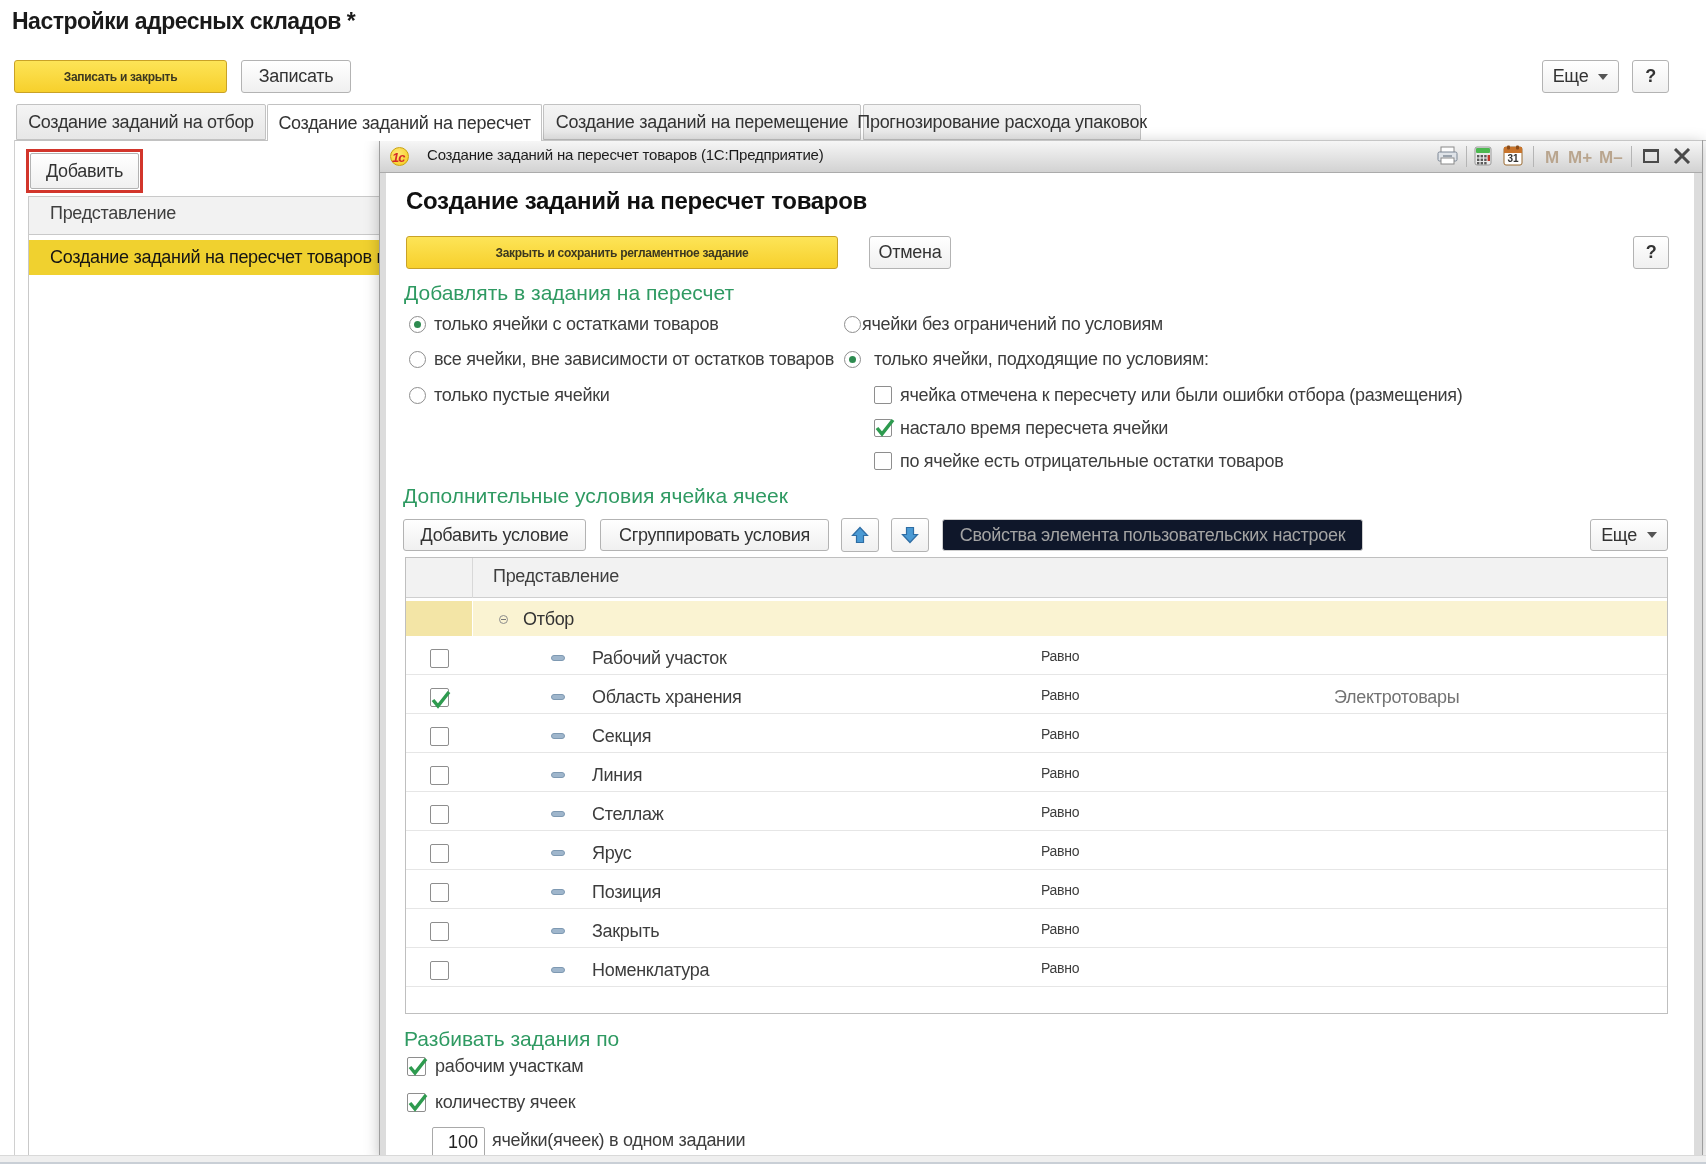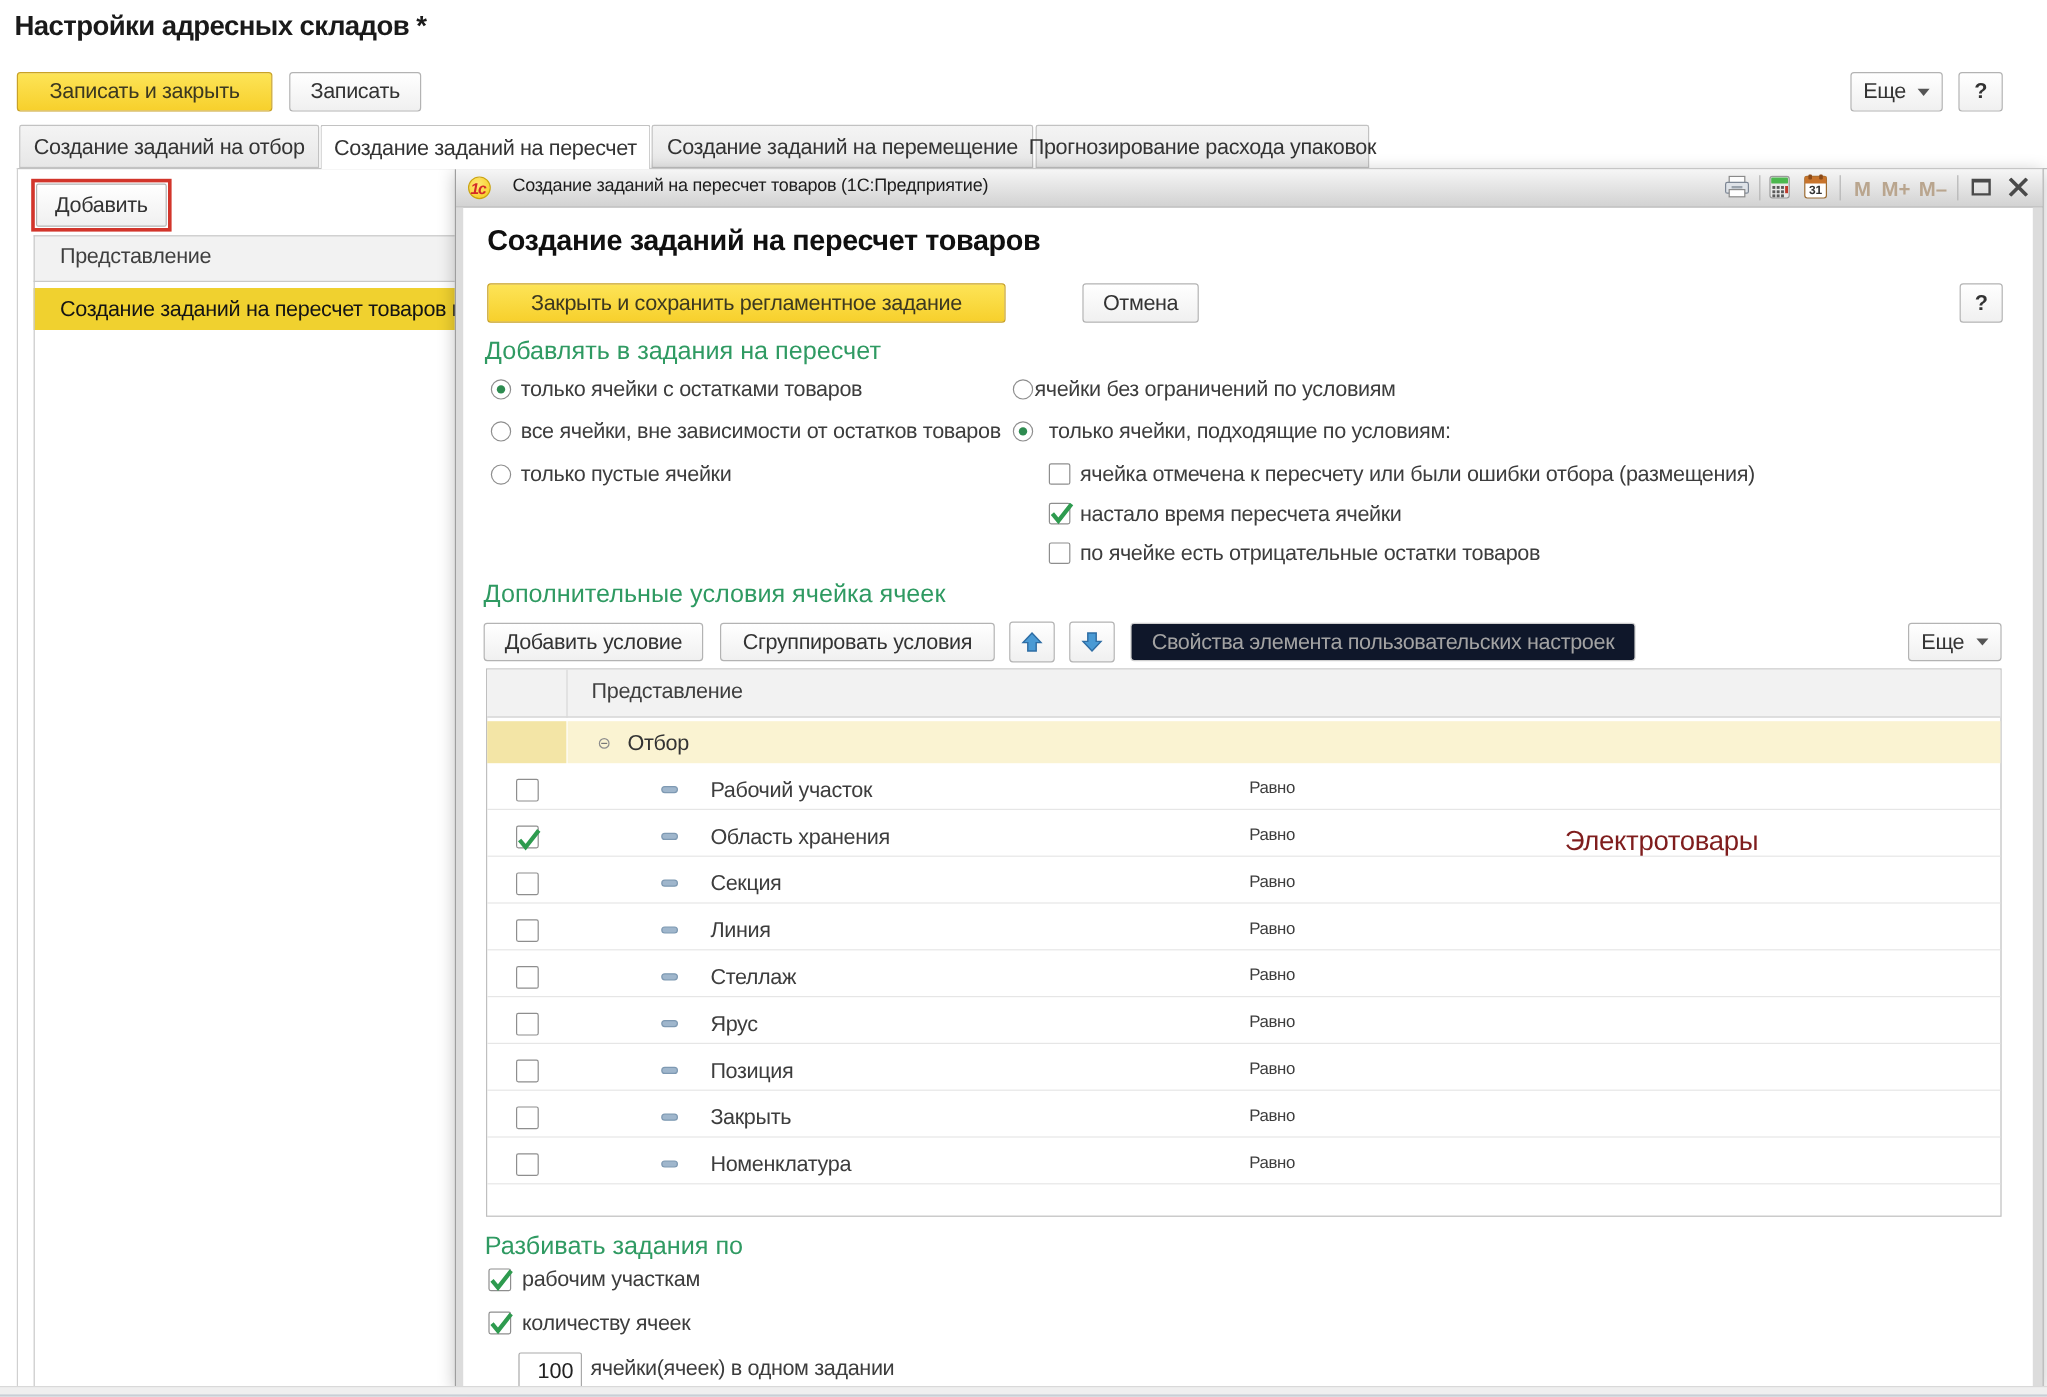--- a/index.html
+++ b/index.html
@@ -1,19 +1,19 @@
 <!DOCTYPE html>
 <html><head>
 <meta charset="utf-8">
 <style>
 *{margin:0;padding:0;box-sizing:border-box}
 html,body{width:1706px;height:1164px;background:#fff;font-family:"Liberation Sans",sans-serif;overflow:hidden;position:relative}
 .abs{position:absolute}
 .btn{position:absolute;border:1px solid #b3b3b3;border-radius:3px;background:linear-gradient(#ffffff,#f0f0f0);color:#333;font-size:18px;letter-spacing:-0.3px;display:flex;align-items:center;justify-content:center;white-space:nowrap}
-.btn-y{position:absolute;border:1px solid #c9a227;border-radius:3px;background:linear-gradient(#fde457,#f7d02c);color:#3c3820;font-size:18px;letter-spacing:-0.3px;font-weight:normal;display:flex;align-items:center;justify-content:center;white-space:nowrap}
+.btn-y{position:absolute;border:1px solid #c9a227;border-radius:3px;background:linear-gradient(#fde457,#f7d02c);color:#3c3820;font-size:12px;letter-spacing:-0.3px;font-weight:bold;display:flex;align-items:center;justify-content:center;white-space:nowrap}
 .grn{position:absolute;color:#2f9a62;font-size:21px;white-space:nowrap}
 .lbl{position:absolute;color:#3d3d3d;font-size:18px;letter-spacing:-0.3px;white-space:nowrap}
 .chk{position:absolute;width:18px;height:18px;border:1px solid #8e8e8e;border-radius:2px;background:#fff}
 .radio{position:absolute;width:17px;height:17px;border:1px solid #8e8e8e;border-radius:50%;background:#fff}
 .radio.on::after{content:"";position:absolute;left:4px;top:4px;width:7px;height:7px;border-radius:50%;background:#2e8b50}
 .caret{display:inline-block;width:0;height:0;border-left:5px solid transparent;border-right:5px solid transparent;border-top:6px solid #555;margin-left:10px}
 </style>
 </head>
 <body>
 
@@ -32,21 +32,21 @@
 <style>
 .tab{position:absolute;top:0;height:36px;border:1px solid #c2c2c2;border-radius:2px 2px 0 0;display:flex;align-items:center;justify-content:center;font-size:18px;letter-spacing:-0.3px;color:#333;white-space:nowrap}
 .tab.off{background:linear-gradient(#f4f4f4,#e7e7e7)}
 .tab.on{background:#fff;border-bottom:none;height:37px;z-index:2}
 .trow{position:absolute;left:0;width:1261px;height:39px;border-bottom:1px solid #e6e6e6}
 .rchk{position:absolute;left:24px;top:13px;width:19px;height:19px;border:1px solid #8e8e8e;border-radius:2px;background:#fff}
 .rvk{position:absolute;left:22px;top:13px}
 .dash{position:absolute;left:145px;top:19px;width:14px;height:6px;background:#9fb6cc;border:1px solid #7e99b2;border-radius:3px}
 .rlab{position:absolute;left:186px;top:12px;font-size:18px;letter-spacing:-0.3px;color:#3d3d3d;white-space:nowrap}
 .req{position:absolute;left:635px;top:12px;font-size:14px;letter-spacing:-0.3px;color:#3d3d3d}
-.rval{position:absolute;left:898px;top:12px;font-size:23px;letter-spacing:-0.3px;color:#7f1d1d}
+.rval{position:absolute;left:928px;top:12px;font-size:18px;letter-spacing:-0.3px;color:#737373}
 </style>
 
 <div class="abs" style="left:14px;top:140px;width:1692px;height:1px;background:#c2c2c2"></div>
 <div class="abs" style="left:14px;top:140px;width:1px;height:1017px;background:#d0d0d0"></div>
 
 <div class="abs" style="left:26px;top:149px;width:117px;height:44px;border:3px solid #d2352b"></div>
 <div class="btn" style="left:30px;top:153px;width:109px;height:36px;border-radius:2px">Добавить</div>
 
 <div class="abs" style="left:28px;top:196px;width:352px;height:39px;background:#f2f2f2;border-top:1px solid #c9c9c9;border-bottom:1px solid #c9c9c9"></div>
 <div class="lbl" style="left:50px;top:203px;color:#3f3f3f">Представление</div>
@@ -100,21 +100,21 @@
 <div class="abs" style="left:1568px;top:148px;font-size:17px;font-weight:bold;color:#b9a58e;z-index:11">M+</div>
 <div class="abs" style="left:1599px;top:148px;font-size:17px;font-weight:bold;color:#b9a58e;z-index:11">M–</div>
 <div class="abs" style="left:1631px;top:146px;width:1px;height:21px;background:#b5b5b5;z-index:11"></div>
 <div class="abs" style="left:1643px;top:149px;width:16px;height:14px;border:2px solid #4a4a4a;border-top-width:3px;z-index:11"></div>
 <svg class="abs" style="left:1673px;top:148px;z-index:11" width="18" height="16" viewBox="0 0 18 16">
   <path d="M2 1 L16 15 M16 1 L2 15" stroke="#4a4a4a" stroke-width="3"></path>
 </svg>
 
 <div class="abs" style="left:406px;top:187px;font-size:24px;letter-spacing:-0.3px;font-weight:bold;color:#101010;z-index:11">Создание заданий на пересчет товаров</div>
 <div class="btn-y" style="left:406px;top:236px;width:432px;height:33px;z-index:11">Закрыть и сохранить регламентное задание</div>
-<div class="btn" style="left:902px;top:236px;width:97px;height:33px;z-index:11">Отмена</div>
+<div class="btn" style="left:869px;top:236px;width:82px;height:33px;z-index:11">Отмена</div>
 <div class="btn" style="left:1633px;top:236px;width:36px;height:33px;font-weight:bold;z-index:11">?</div>
 
 <div class="grn" style="left:404px;top:281px;z-index:11">Добавлять в задания на пересчет</div>
 
 <div class="radio on" style="left:409px;top:316px;z-index:11"></div>
 <div class="lbl" style="left:434px;top:314px;z-index:11">только ячейки с остатками товаров</div>
 <div class="radio" style="left:409px;top:351px;z-index:11"></div>
 <div class="lbl" style="left:434px;top:349px;z-index:11">все ячейки, вне зависимости от остатков товаров</div>
 <div class="radio" style="left:409px;top:387px;z-index:11"></div>
 <div class="lbl" style="left:434px;top:385px;z-index:11">только пустые ячейки</div>

